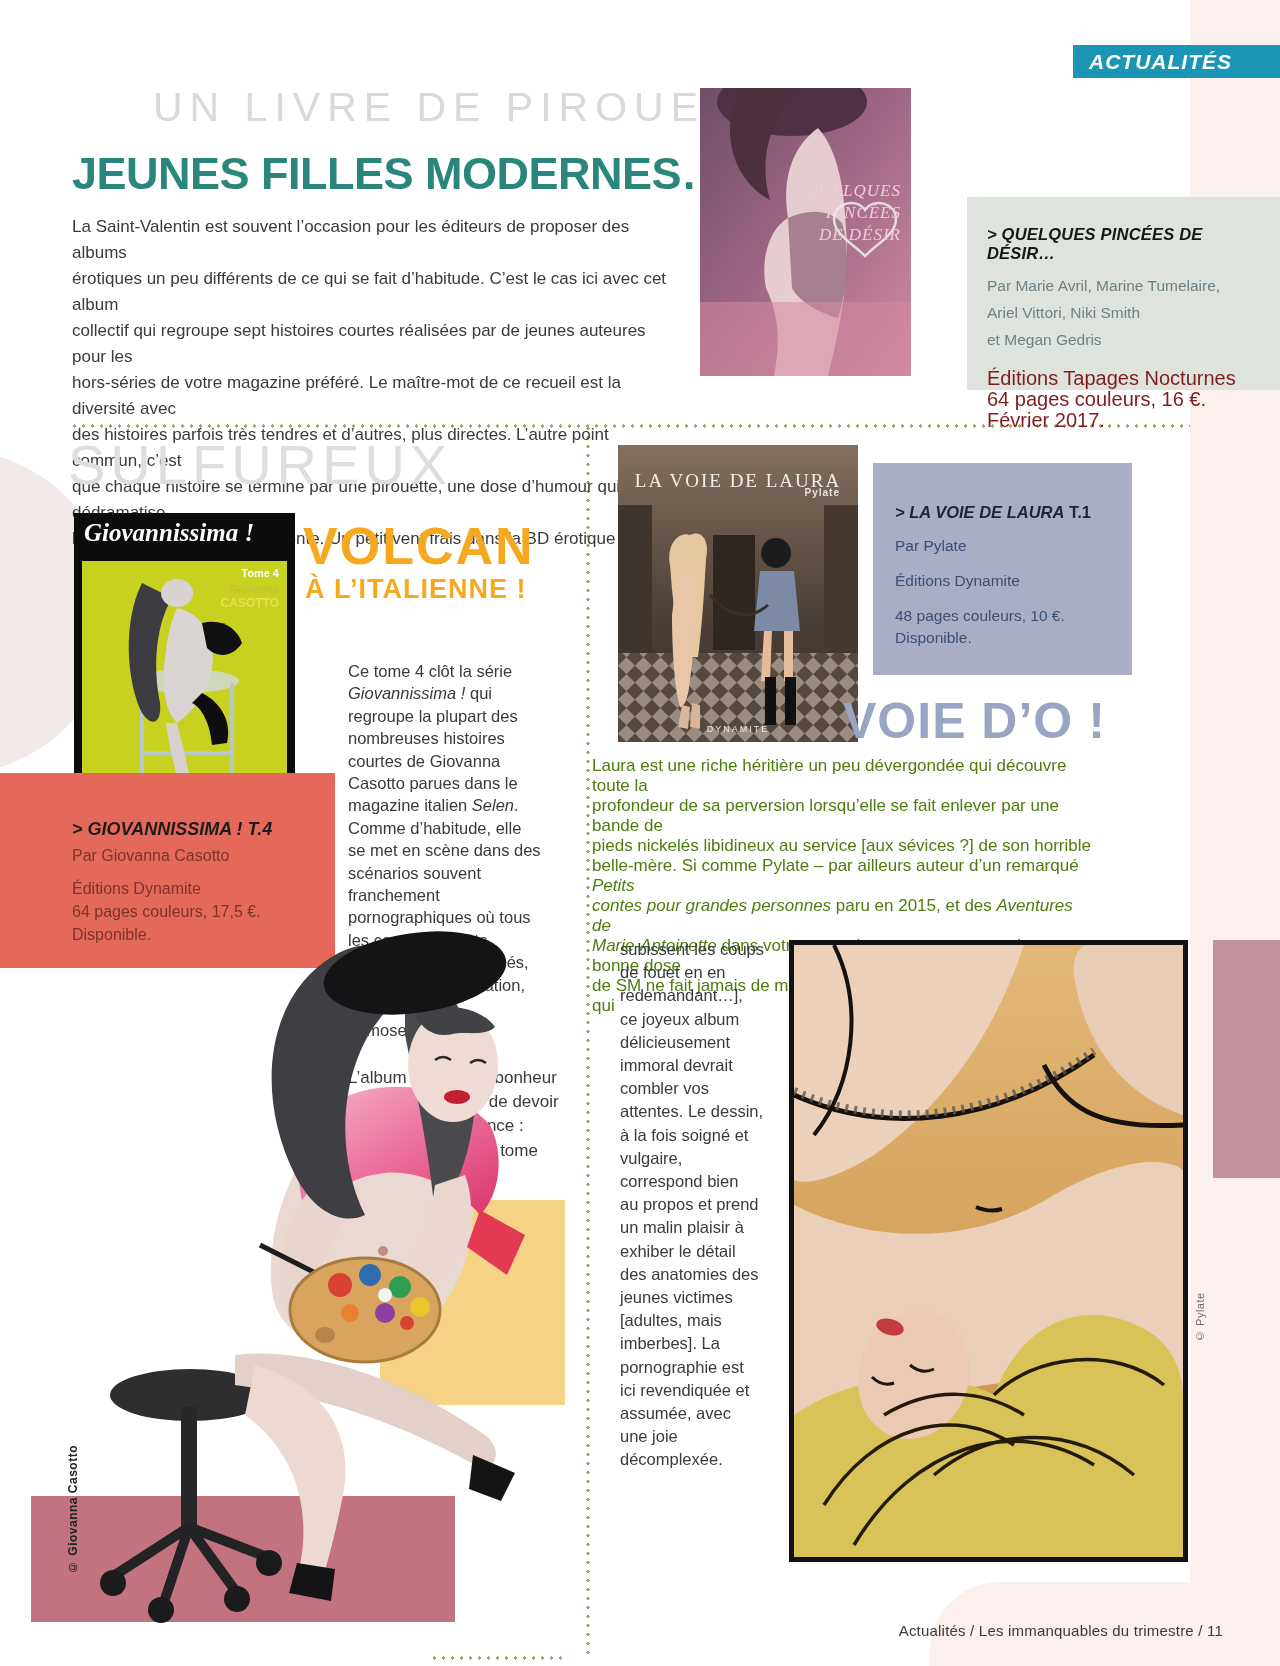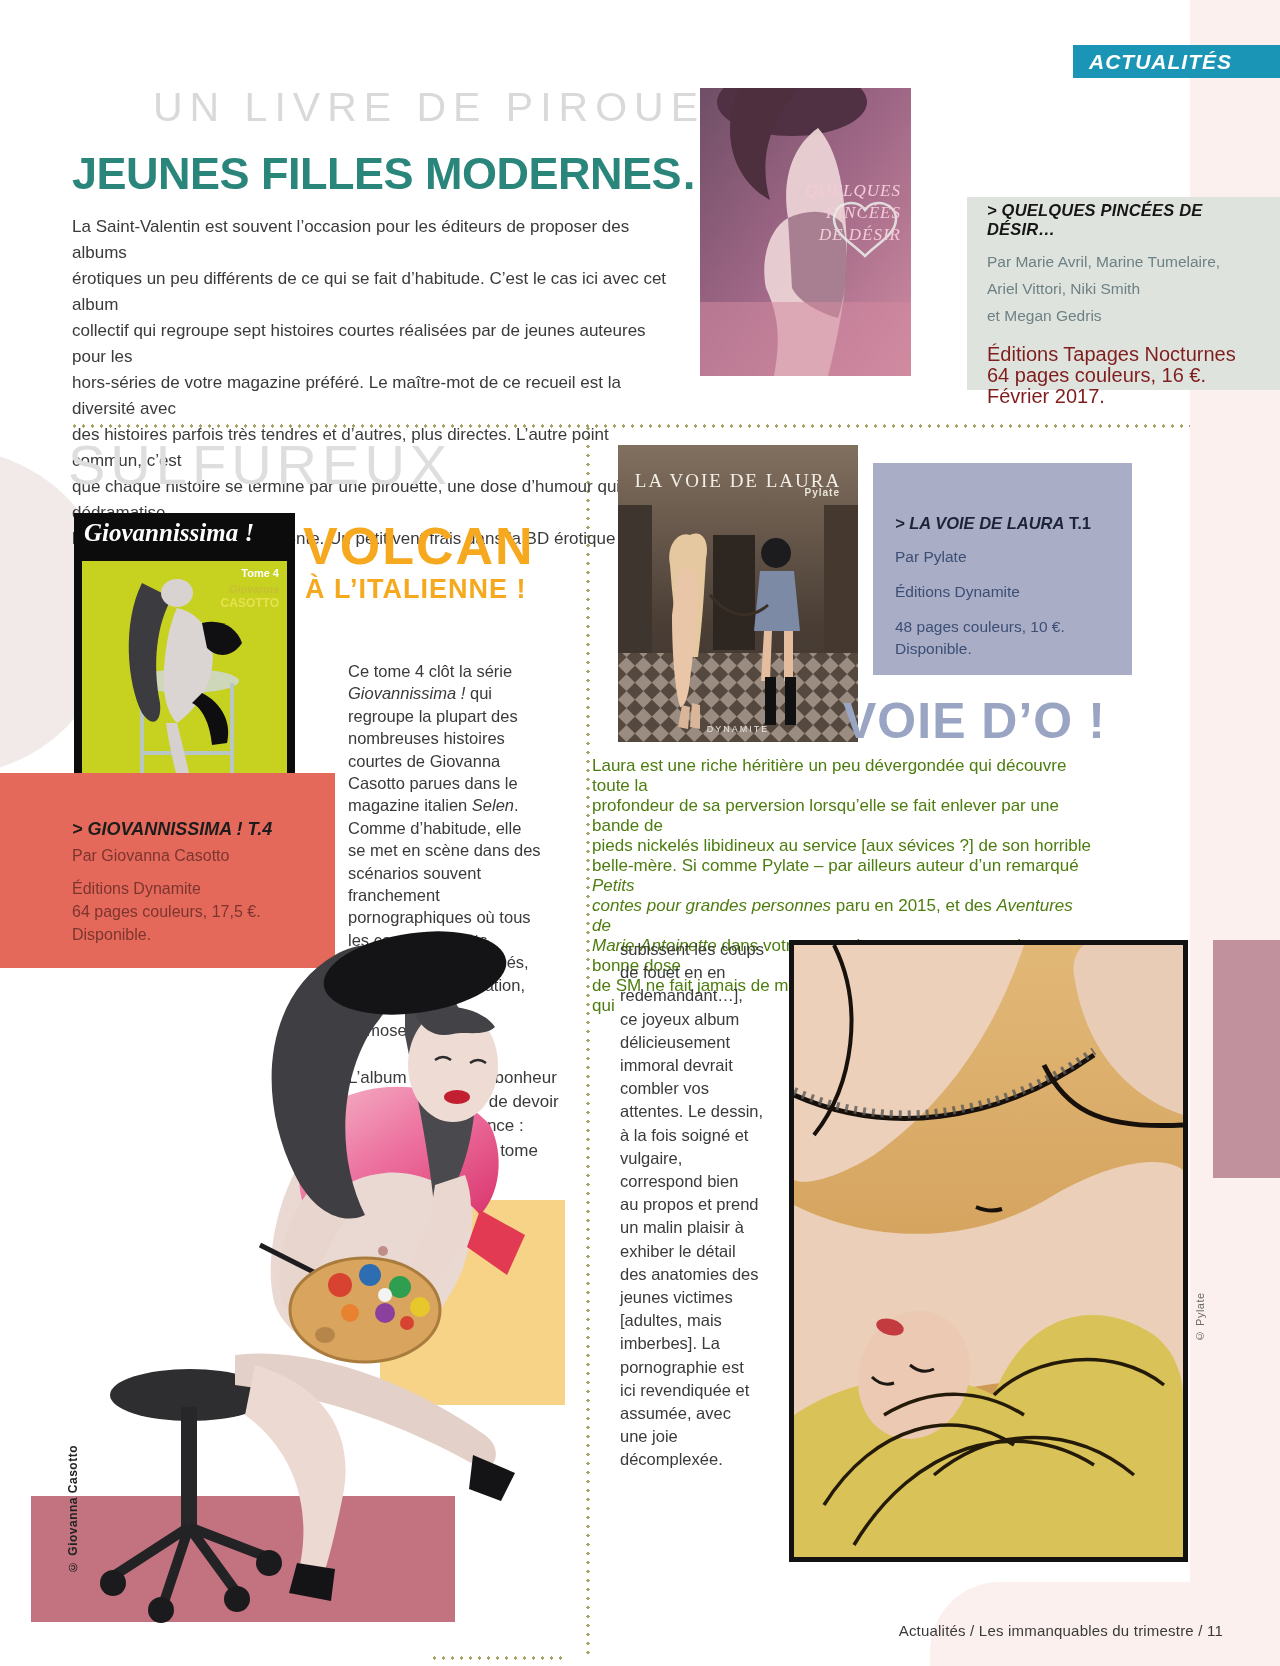--- a/index.html
+++ b/index.html
@@ -19,21 +19,21 @@
   
   .banner{left:1073px;top:45px;width:207px;height:33px;background:#1b95b5;display:flex;align-items:center;padding-left:16px;box-sizing:border-box;}
   .banner span{color:#fff;font-style:italic;font-weight:bold;font-size:21px;letter-spacing:1px;}
   
   .kicker1{left:153px;top:84px;font-size:41px;letter-spacing:7px;color:#d9d9d9;white-space:nowrap;}
   .title1{left:72px;top:148px;font-size:45px;font-weight:800;color:#2a857b;letter-spacing:-0.5px;white-space:nowrap;}
   .body1{left:72px;top:214px;width:610px;font-size:17px;line-height:26px;color:#3a3a3a;white-space:pre-line;}
   .cover1{left:700px;top:88px;width:211px;height:288px;box-shadow:0 0 0 1px #caa9b0 inset;overflow:hidden;}
   .cover1-title{right:10px;top:92px;text-align:right;font-family:"Liberation Serif",serif;font-style:italic;
                 color:#f3cbd8;font-size:17px;line-height:22px;letter-spacing:1px;white-space:pre-line;}
-  .info1{left:967px;top:197px;width:313px;height:193px;background:#dfe3de;box-sizing:border-box;padding:4px 10px 0 20px;}
+  .info1{left:967px;top:197px;width:313px;height:193px;background:#dfe3de;box-sizing:border-box;padding:28px 10px 0 20px;}
   .info-h1{font-size:16.5px;font-weight:bold;font-style:italic;color:#161616;letter-spacing:0.2px;}
   .info1 .grp{margin-top:9px;font-size:15.5px;line-height:27px;color:#6d8184;white-space:pre-line;}
   .info1 .grp2{margin-top:15px;font-size:20px;line-height:21px;color:#7f1d1d;}
   
   .kicker2{left:68px;top:432px;font-size:56px;letter-spacing:5px;color:#dedede;white-space:nowrap;}
   .cover2{left:74px;top:513px;width:221px;height:290px;background:#0c0c0c;box-sizing:border-box;}
   .cover2-title{left:10px;top:6px;width:200px;color:#fff;font-family:"Liberation Serif",serif;font-style:italic;font-weight:bold;font-size:25px;white-space:nowrap;}
   .cover2-green{left:8px;top:48px;width:205px;height:234px;background:#c6d21f;overflow:hidden;}
   .cover2-tome{right:8px;top:6px;color:#fdfdfd;font-size:11px;font-weight:bold;text-align:right;}
   .cover2-auth1{right:8px;top:22px;color:#c8bf35;font-size:11px;font-style:italic;font-weight:bold;text-align:right;}
@@ -49,21 +49,21 @@
   .body2a{left:348px;top:660px;width:230px;font-size:16.5px;line-height:22.4px;color:#3a3a3a;}
   .body2b{left:348px;top:1066px;width:240px;font-size:17px;line-height:24.2px;color:#3a3a3a;}
   .credit2{left:66px;top:1384px;height:190px;writing-mode:vertical-rl;transform:rotate(180deg);
            font-size:12px;font-weight:bold;color:#222;letter-spacing:0.5px;}
   
   .cover3{left:618px;top:445px;width:240px;height:297px;overflow:hidden;box-shadow:0 0 0 1px #3a322c inset;}
   .cover3-title{left:0;top:14px;width:100%;text-align:center;color:#f2efe7;font-family:"Liberation Serif",serif;
                 font-size:19px;letter-spacing:2px;white-space:nowrap;margin-top:11px;}
   .cover3-auth{right:18px;top:42px;color:#e8e4da;font-size:10px;font-weight:bold;letter-spacing:1px;}
   .cover3-logo{left:0;bottom:8px;width:100%;text-align:center;color:#e9e6df;font-size:9px;letter-spacing:2px;}
-  .lavender{left:873px;top:463px;width:259px;height:212px;background:#a9aec6;box-sizing:border-box;padding:51px 10px 0 22px;}
+  .lavender{left:873px;top:463px;width:259px;height:212px;background:#a9aec6;box-sizing:border-box;padding:40px 10px 0 22px;}
   .lavender .h{font-size:16.5px;color:#1d2438;font-weight:bold;}
   .lavender .h .it{font-style:italic;}
   .lavender .l{margin-top:13px;font-size:15.5px;color:#3c4e74;line-height:22px;}
   .voie-do{left:843px;top:692px;font-size:50px;font-weight:800;color:#9aa4c3;letter-spacing:1px;white-space:nowrap;}
   .body3a{left:592px;top:756px;width:500px;font-size:17px;line-height:20px;color:#4d7c0f;}
   .body3b{left:620px;top:938px;width:170px;font-size:16.5px;line-height:23.2px;color:#3a3a3a;white-space:pre-line;}
   .frame3{left:789px;top:940px;width:399px;height:622px;border:5px solid #121212;box-sizing:border-box;background:#d7a45f;overflow:hidden;}
   .credit3{left:1194px;top:1252px;height:90px;writing-mode:vertical-rl;transform:rotate(180deg);
            font-size:11px;color:#6a6a6a;letter-spacing:0.5px;}
   .footer{right:57px;top:1622px;font-size:15px;color:#3a3a3a;letter-spacing:0.2px;}

